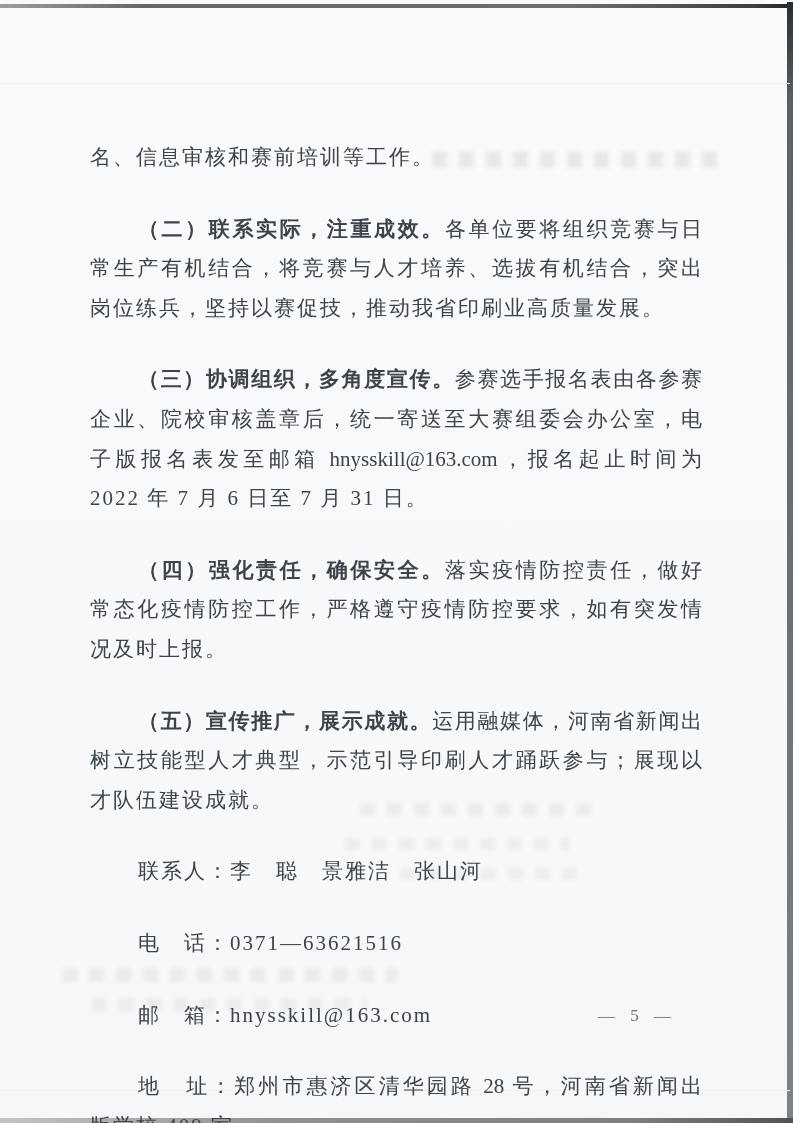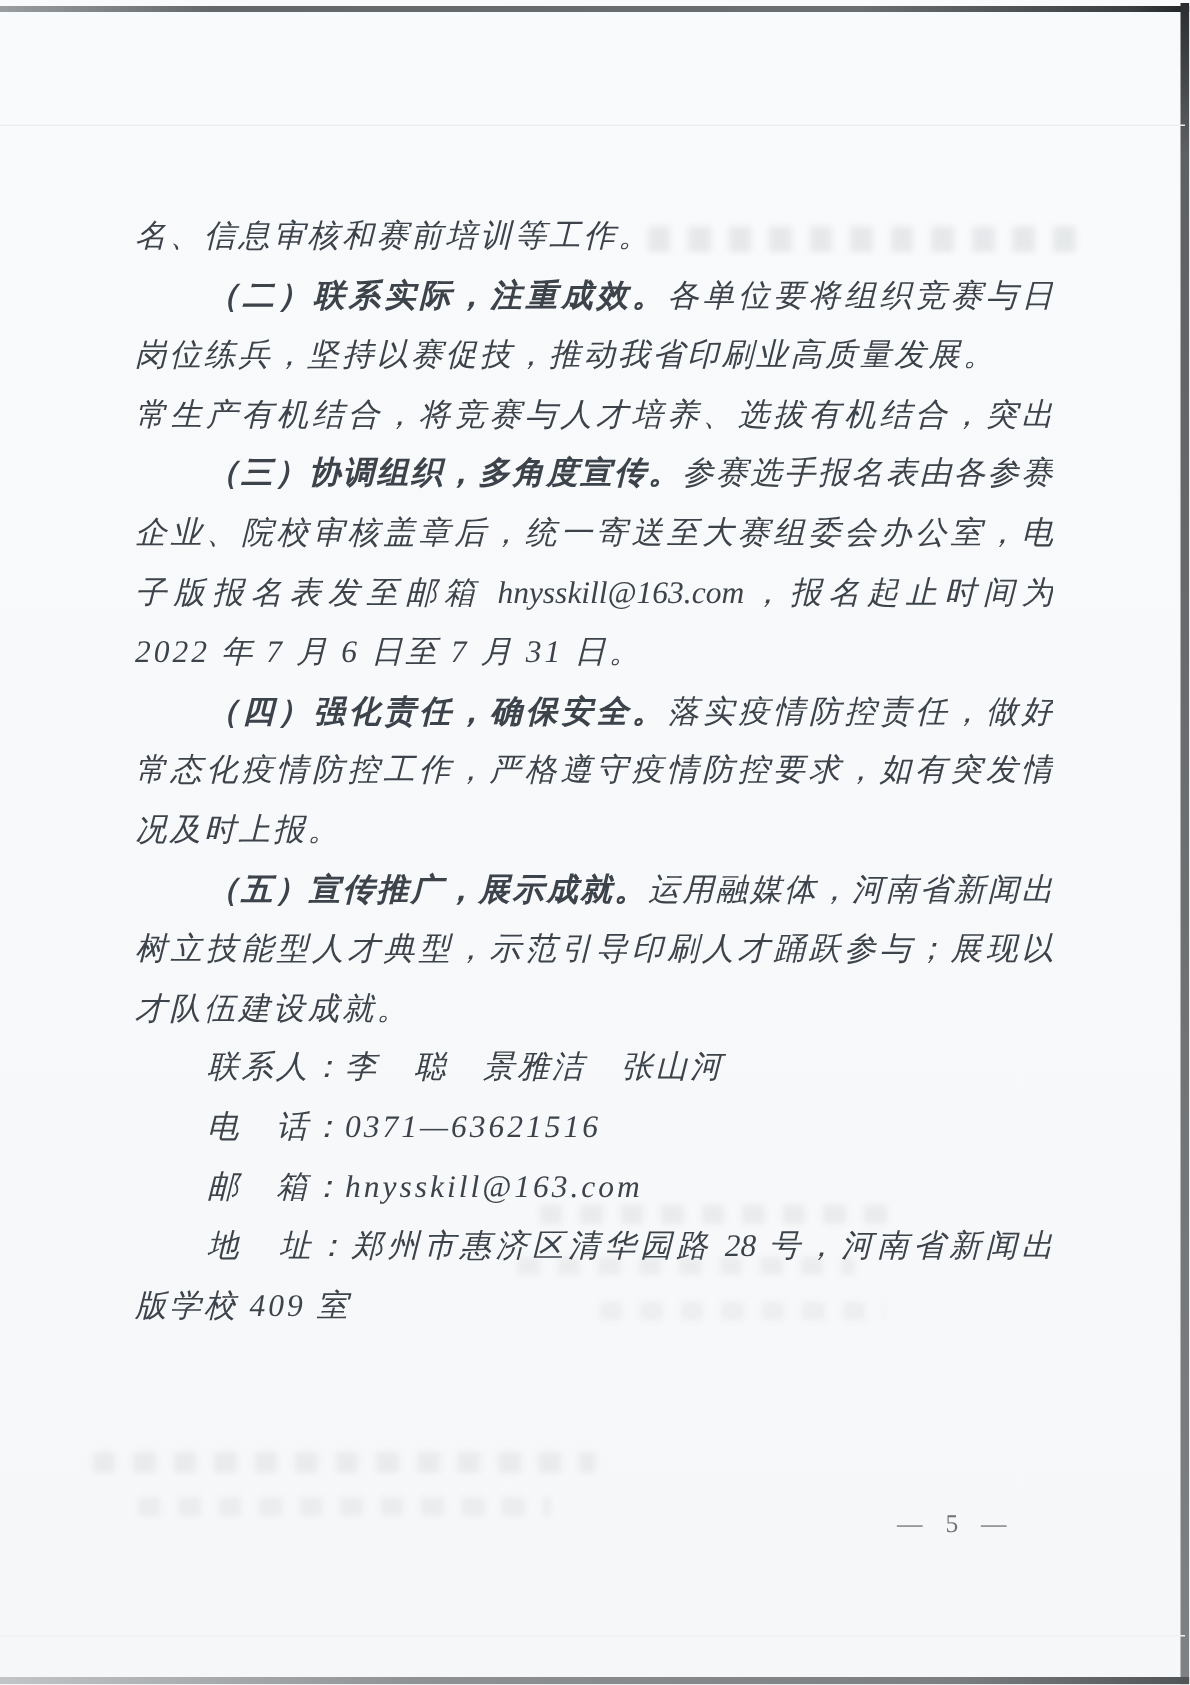--- a/index.html
+++ b/index.html
@@ -37,28 +37,28 @@
   .faint-line.l1 { top: 83px; }
   .faint-line.l2 { top: 1090px; background: #eef0f1; }
 
   
   .doc {
     position: absolute; left: 90px; top: 138px; width: 612px;
     color: #3c434b; font-size: 21px;
   }
   .line {
     height: 39.6px; line-height: 39.6px;
-    letter-spacing: 2px; white-space: nowrap; font-style: italic;
+    letter-spacing: 2px; white-space: nowrap;
   }
   .line.full {
     white-space: normal; letter-spacing: normal;
     text-align: justify; text-align-last: justify;
     overflow: hidden;
   }
-  .line.indent { padding-left: 48px; }
+  .line.indent { padding-left: 48px; margin-top: 32px; }
   .lead { font-weight: 700; }
 
   
   .page-number {
     position: absolute; left: 570px; top: 1006px; width: 130px;
     text-align: center; color: #6e7478; font-size: 17px;
     letter-spacing: 1px; word-spacing: 9px; line-height: 20px;
   }
 
   
@@ -87,22 +87,22 @@
   <div class="ghost g1"></div>
   <div class="ghost g2"></div>
   <div class="ghost g3"></div>
   <div class="ghost g4"></div>
   <div class="ghost g5"></div>
   <div class="ghost g6"></div>
 
   <div class="doc" id="doc-body">
       <div class="line"><span>名、信息审核和赛前培训等工作。</span></div>
       <div class="line indent full"><span class="lead">（二）联系实际，注重成效。</span><span>各单位要将组织竞赛与日</span></div>
+      <div class="line full"><span>常生产有机结合，将竞赛与人才培养、选拔有机结合，突出</span></div>
       <div class="line"><span>岗位练兵，坚持以赛促技，推动我省印刷业高质量发展。</span></div>
-      <div class="line full"><span>常生产有机结合，将竞赛与人才培养、选拔有机结合，突出</span></div>
       <div class="line indent full"><span class="lead">（三）协调组织，多角度宣传。</span><span>参赛选手报名表由各参赛</span></div>
       <div class="line full"><span>企业、院校审核盖章后，统一寄送至大赛组委会办公室，电</span></div>
       <div class="line full"><span>子版报名表发至邮箱 hnysskill@163.com，报名起止时间为</span></div>
       <div class="line"><span>2022 年 7 月 6 日至 7 月 31 日。</span></div>
       <div class="line indent full"><span class="lead">（四）强化责任，确保安全。</span><span>落实疫情防控责任，做好</span></div>
       <div class="line full"><span>常态化疫情防控工作，严格遵守疫情防控要求，如有突发情</span></div>
       <div class="line"><span>况及时上报。</span></div>
       <div class="line indent full"><span class="lead">（五）宣传推广，展示成就。</span><span>运用融媒体，河南省新闻出</span></div>
       <div class="line full"><span>树立技能型人才典型，示范引导印刷人才踊跃参与；展现以</span></div>
       <div class="line"><span>才队伍建设成就。</span></div>

